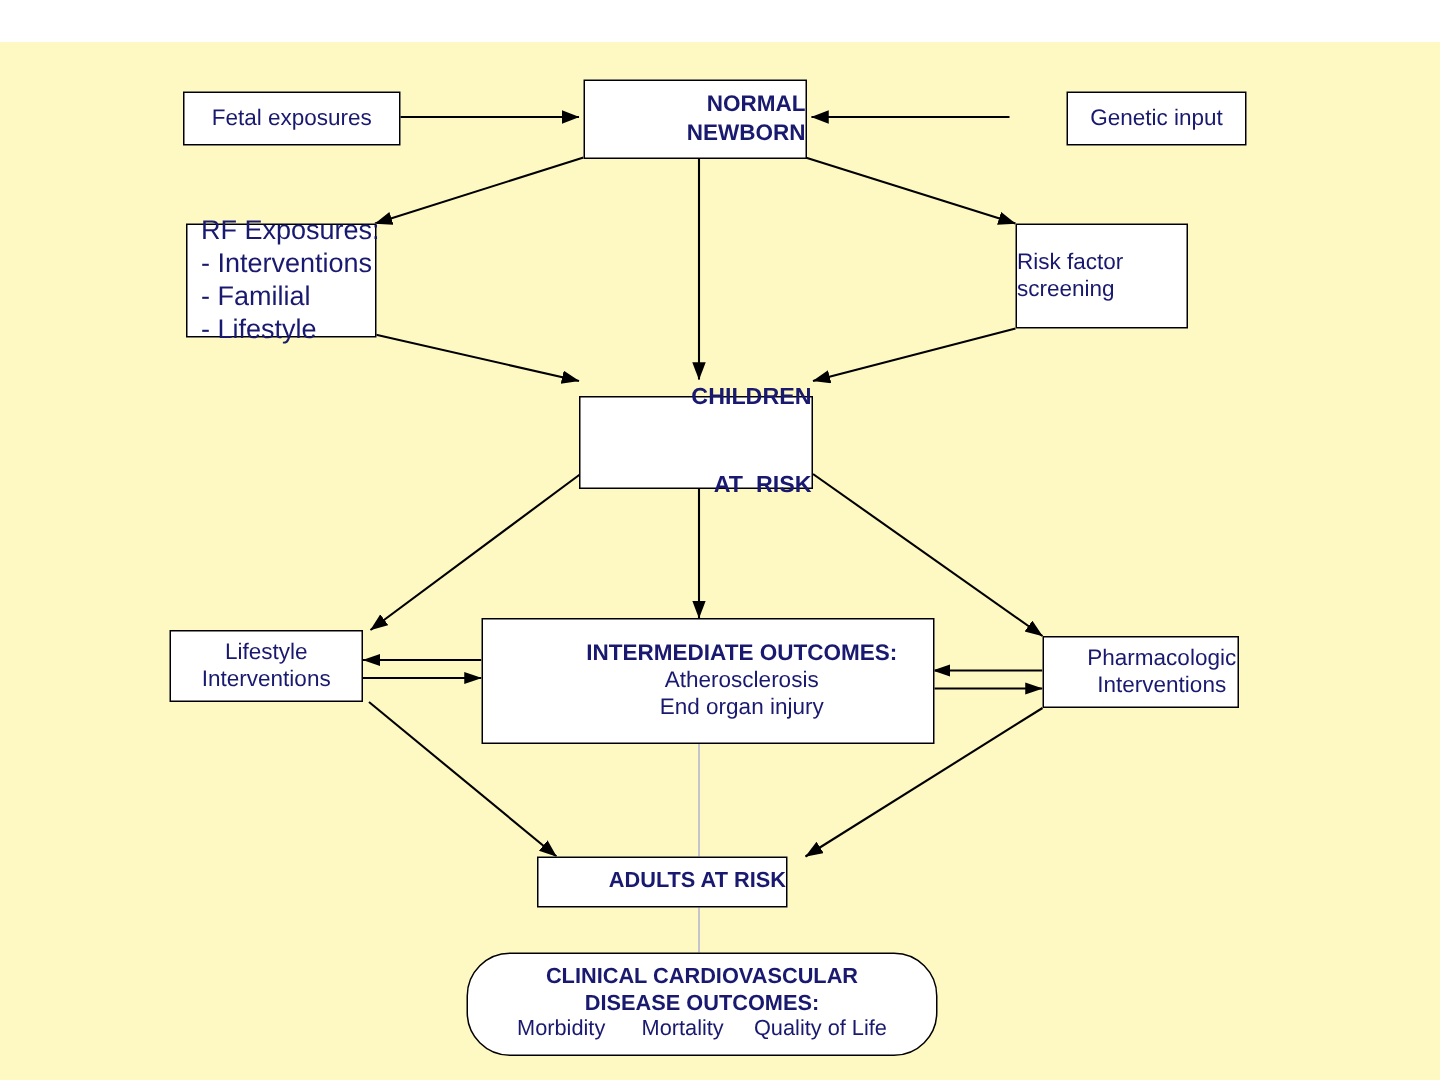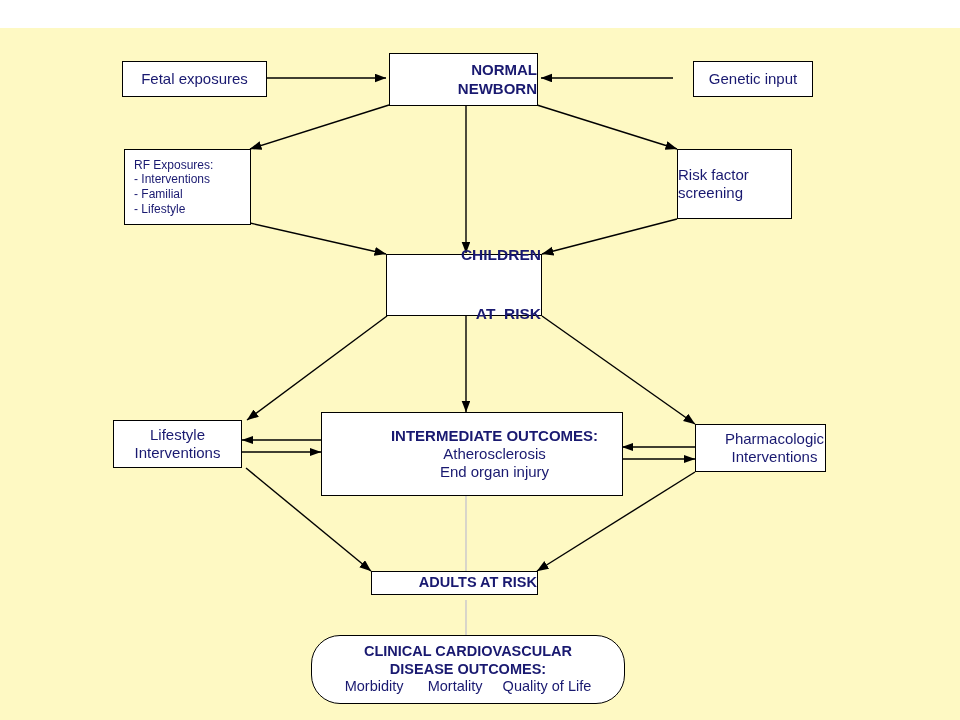--- a/index.html
+++ b/index.html
@@ -41,21 +41,21 @@
   .node.left-align {
     align-items: flex-start;
     padding-left: 9px;
   }
   .node.pad-left {
     align-items: flex-start;
   }
   .b { font-weight: bold; align-items: flex-end; }
   .t15 { font-size: 15px; }
   .t145 { font-size: 14.5px; }
-  .t14 { font-size: 12px; }
+  .t14 { font-size: 18px; }
   .t16 { font-size: 15.5px; }
 </style>
 </head>
 <body>
 
 <div id="canvas">
 
   <svg class="edges" viewBox="0 0 960 720">
     <defs>
       <marker id="ah" markerWidth="9" markerHeight="9" refX="8.2" refY="3.2" orient="auto" markerUnits="strokeWidth">
@@ -105,58 +105,58 @@
 
   <div class="node t15" style="left:122px; top:33px; width:145px; height:36px;">
     <span class="ln">Fetal exposures</span>
   </div>
 
   <div class="node t15 b" style="left:389px; top:25px; width:149px; height:53px;">
     <span class="ln">NORMAL</span>
     <span class="ln">NEWBORN</span>
   </div>
 
-  <div class="node t15" style="left:693px; top:33px; width:120px; height:36px;">
+  <div class="node t15" style="left:711px; top:33px; width:120px; height:36px;">
     <span class="ln">Genetic input</span>
   </div>
 
   <div class="node t14 left-align" style="left:124px; top:121px; width:127px; height:76px;">
     <span class="ln">RF Exposures:</span>
     <span class="ln">- Interventions</span>
     <span class="ln">- Familial</span>
     <span class="ln">- Lifestyle</span>
   </div>
 
   <div class="node t15 pad-left" style="left:677px; top:121px; width:115px; height:70px;">
     <span class="ln">Risk factor</span>
     <span class="ln">screening</span>
   </div>
 
-  <div class="node t16 b" style="left:386px; top:226px; width:156px; height:62px;gap:40px;">
+  <div class="node t16 b" style="left:386px; top:236px; width:156px; height:62px;gap:40px;">
     <span class="ln">CHILDREN</span>
     <span class="ln">AT  RISK</span>
   </div>
 
   <div class="node t15" style="left:113px; top:392px; width:129px; height:48px;text-align:center;">
     <span class="ln">Lifestyle</span>
     <span class="ln">Interventions</span>
   </div>
 
   <div class="node t15" style="left:321px; top:384px; width:302px; height:84px;padding-left:45px;">
     <span class="ln b">INTERMEDIATE OUTCOMES:</span>
     <span class="ln">Atherosclerosis</span>
     <span class="ln">End organ injury</span>
   </div>
 
   <div class="node t15" style="left:695px; top:396px; width:131px; height:48px;padding-left:28px;">
     <span class="ln">Pharmacologic</span>
     <span class="ln">Interventions</span>
   </div>
 
-  <div class="node t145 b" style="left:371px; top:543px; width:167px; height:24px;">
+  <div class="node t145 b" style="left:358px; top:543px; width:167px; height:34px;">
     <span class="ln">ADULTS AT RISK</span>
   </div>
 
   <div class="node t145" style="left:311px; top:607px; width:314px; height:69px;border-radius:29px;">
     <span class="ln b">CLINICAL CARDIOVASCULAR</span>
     <span class="ln b">DISEASE OUTCOMES:</span>
     <span class="ln">Morbidity      Mortality     Quality of Life</span>
   </div>
 
 </div>

